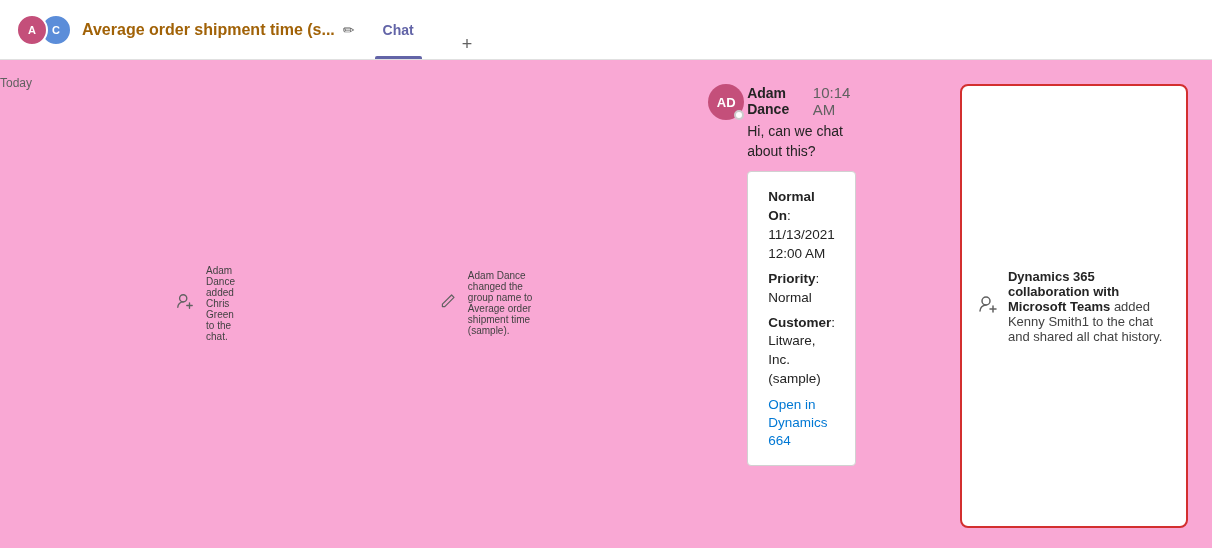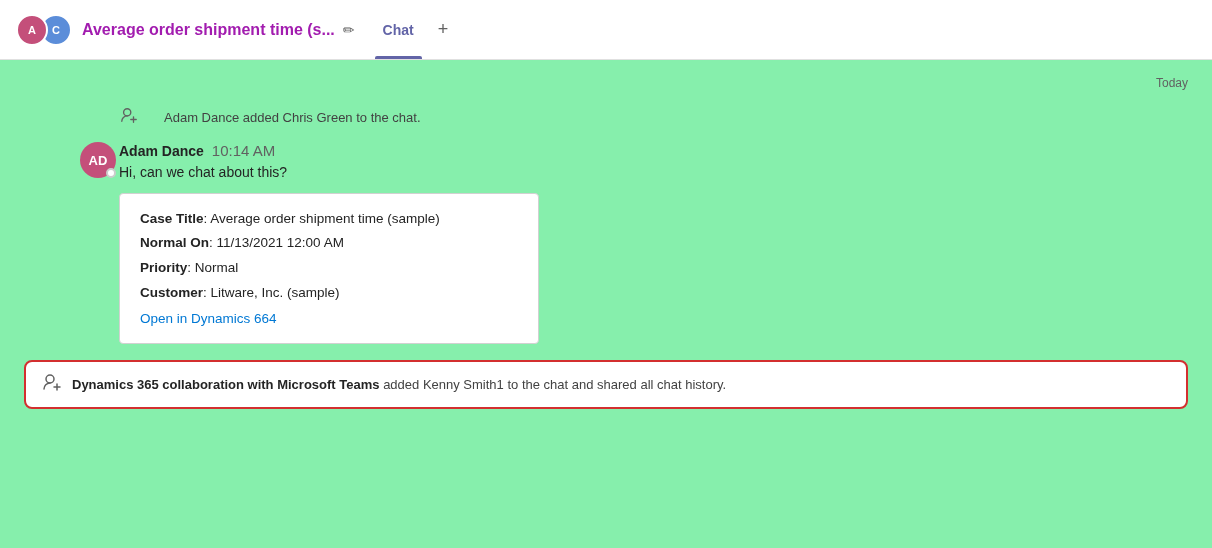--- a/index.html
+++ b/index.html
@@ -45,33 +45,34 @@
       z-index: 2;
     }
     .avatar-c {
       background: #5b8dd9;
       margin-left: -8px;
       z-index: 1;
     }
     .header-title {
       font-size: 16px;
       font-weight: 600;
-      color: #a21caf;
+      color: #a16207;
       margin-right: 8px;
     }
     .edit-icon {
       color: #616161;
       font-size: 14px;
       margin-right: 20px;
       cursor: pointer;
     }
     .tabs {
       display: flex;
-      align-items: center;
+      align-items: flex-end;
       height: 100%;
+      gap: 24px;
     }
     .tab {
       padding: 0 8px;
       height: 100%;
       display: flex;
       align-items: center;
       font-size: 14px;
       cursor: pointer;
       position: relative;
       margin-right: 4px;
@@ -97,42 +98,42 @@
       font-size: 18px;
       color: #616161;
       cursor: pointer;
       margin-left: 4px;
       padding: 4px 8px;
     }
 
     
     .chat-area {
       flex: 1;
-      background: #86efac;
+      background: #f9a8d4;
       overflow-y: auto;
       padding: 16px 0 16px 0;
       display: flex;
-      flex-direction: column;
+      flex-direction: row;
     }
 
     .date-label {
       text-align: right;
       color: #616161;
       font-size: 12px;
       padding-right: 24px;
       margin-bottom: 12px;
     }
 
     .system-message {
       display: flex;
       align-items: center;
       padding: 4px 80px 4px 120px;
-      font-size: 13px;
+      font-size: 10px;
       color: #424242;
-      gap: 26px;
+      gap: 12px;
       margin-bottom: 2px;
     }
     .system-icon {
       color: #616161;
       font-size: 16px;
       flex-shrink: 0;
     }
 
     .chat-message {
       display: flex;
@@ -272,38 +273,42 @@
     <span class="system-icon">
       <svg width="18" height="18" viewBox="0 0 20 20" fill="none" xmlns="http://www.w3.org/2000/svg">
         <circle cx="8" cy="7" r="4" stroke="#616161" stroke-width="1.5" fill="none"></circle>
         <path d="M2 17c0-3.314 2.686-6 6-6" stroke="#616161" stroke-width="1.5" stroke-linecap="round"></path>
         <path d="M15 12v6M12 15h6" stroke="#616161" stroke-width="1.5" stroke-linecap="round"></path>
       </svg>
     </span>
     <span>Adam Dance added Chris Green to the chat.</span>
   </div>
 
+  <div class="system-message">
+    <span class="system-icon">
+      <svg width="16" height="16" viewBox="0 0 20 20" fill="none" xmlns="http://www.w3.org/2000/svg">
+        <path d="M14.5 2.5l3 3L6 17H3v-3L14.5 2.5z" stroke="#616161" stroke-width="1.5" stroke-linejoin="round" fill="none"></path>
+      </svg>
+    </span>
+    <span>Adam Dance changed the group name to Average order shipment time (sample).</span>
+  </div>
 
   <div class="chat-message">
     <div class="message-avatar">
       <span>AD</span>
       <div class="status-dot"></div>
     </div>
     <div class="message-content">
       <div class="message-meta">
         <span class="message-author">Adam Dance</span>
         <span class="message-time">10:14 AM</span>
       </div>
       <div class="message-text">Hi, can we chat about this?</div>
 
       <div class="case-card">
-        <div class="case-field">
-          <strong>Case Title</strong>:
-          <span>Average order shipment time (sample)</span>
-        </div>
         <div class="case-field">
           <strong>Normal On</strong>:
           <span>11/13/2021 12:00 AM</span>
         </div>
         <div class="case-field">
           <strong>Priority</strong>:
           <span>Normal</span>
         </div>
         <div class="case-field">
           <strong>Customer</strong>:

